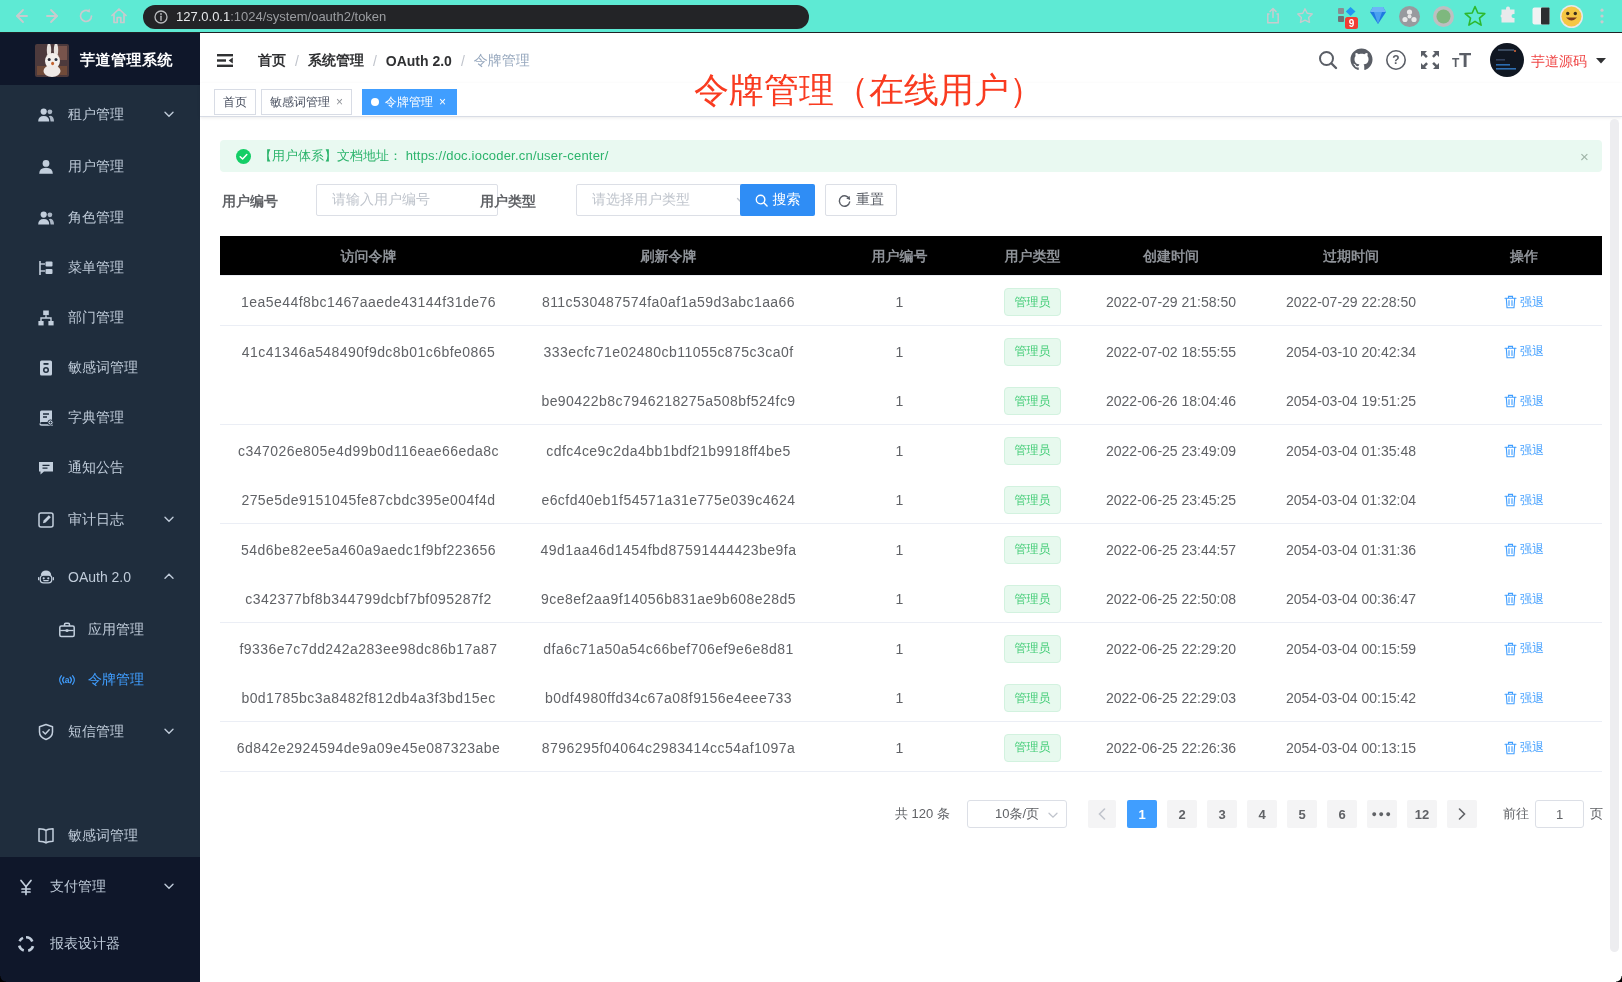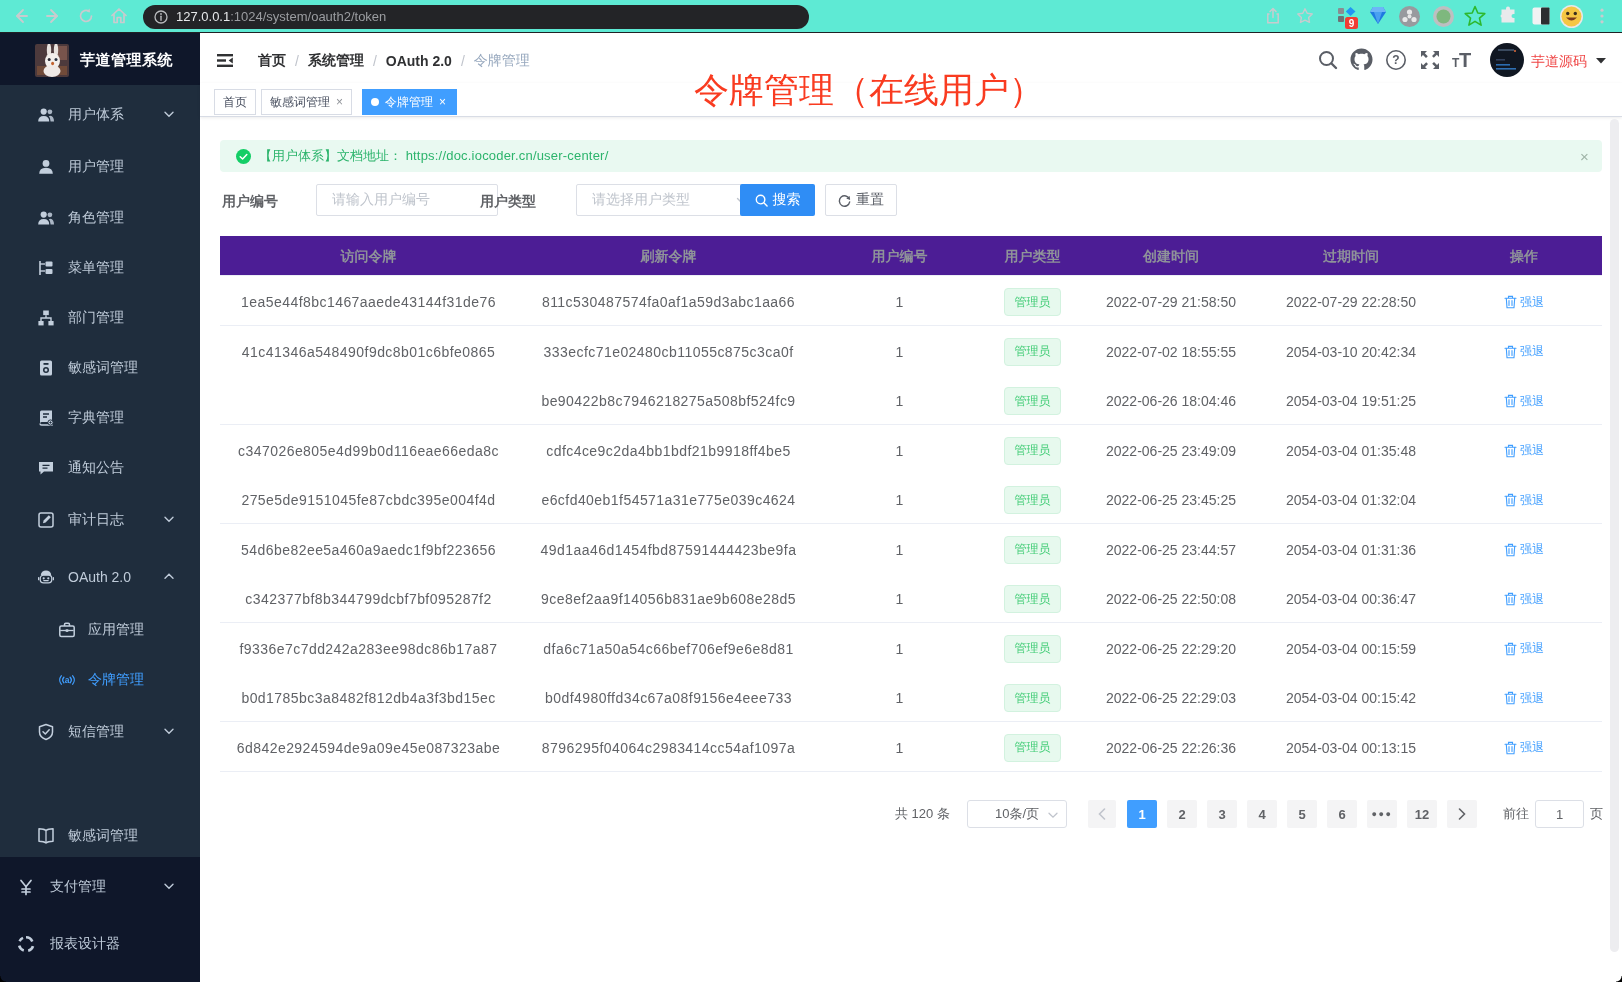--- a/index.html
+++ b/index.html
@@ -34,21 +34,21 @@
 
 #alert { position:absolute; left:220px; top:140px; width:1382px; height:32px; background:#e9f9f1; border-radius:4px; display:flex; align-items:center; font-size:13px; color:#2cb46c; }
 
 .flabel { position:absolute; top:193px; font-size:14px; font-weight:bold; color:#606266; }
 .finput { position:absolute; top:184px; height:32px; background:#fff; border:1px solid #dcdfe6; border-radius:2px; display:flex; align-items:center; font-size:14px; color:#bfc4cc; padding-left:15px;margin-left:28px; }
 .btn { position:absolute; top:184px; height:32px; border-radius:2px; display:flex; align-items:center; justify-content:center; font-size:14px; }
 #btn-search { left:740px; width:75px; background:#2f8df5; color:#fff; }
 #btn-reset { left:825px; width:72px; background:#fff; border:1px solid #dcdfe6; color:#5a5e66; }
 
 #table { position:absolute; left:220px; top:236px; width:1382px; }
-#thead { position:absolute; left:0; top:0; width:1382px; height:40px; background:#4c1d95; border-bottom:1px solid #ebeef5; }
+#thead { position:absolute; left:0; top:0; width:1382px; height:40px; background:#000000; border-bottom:1px solid #ebeef5; }
 .th { position:absolute; top:0; height:40px; padding-top:2px; display:flex; align-items:center; justify-content:center; color:#8f9399; font-weight:bold; font-size:14px; }
 .tr { position:absolute; left:0; width:1382px; height:50px; border-bottom:1px solid #ebeef5; background:#fff; }
 .td { position:absolute; top:0; height:49px; padding-top:3px; display:flex; align-items:center; justify-content:center; font-size:14px; color:#606266; }
 .gtag { display:inline-flex; align-items:center; justify-content:center; width:57px; height:28px; background:#e7f9ee; border:1px solid #d2f2df; border-radius:4px; color:#43cd77; font-size:12px; }
 .kick { color:#409eff; display:flex; align-items:center; gap:3px; font-size:12px; }
 
 #pager { position:absolute; left:0; top:0; width:1622px; height:0; }
 .pg { position:absolute; top:800px; height:28px; display:flex; align-items:center; justify-content:center; font-size:13px; color:#606266; }
 .pbtn { background:#f4f4f5; border-radius:2px; font-weight:bold; }
 .pbtn.on { background:#409eff; color:#fff; }
@@ -156,21 +156,21 @@
   <div id="menu" style="position:absolute;left:0;top:1px;width:200px;height:949px">
     <div class="mi" style="top:56px">
         <span class="ic">
           <svg width="18" height="18" viewBox="0 0 18 18" fill="#c3cfdd">
             <circle cx="6.7" cy="5.6" r="3.1"></circle>
             <path d="M1.2 15.5 q0-5.5 5.5-5.5 t5.5 5.5 Z"></path>
             <circle cx="12.9" cy="5.8" r="2.4" opacity=".85"></circle>
             <path d="M13.4 9.7 q3.6.6 3.6 5.8 h-3.4 q0-3.6-1.8-5.2 Z" opacity=".85"></path>
           </svg>
         </span>
-        <span class="tx">用户体系</span>
+        <span class="tx">租户管理</span>
         <svg class="chev" width="10" height="7" viewBox="0 0 10 7">
           <path d="M1 1.2 L5 5.2 L9 1.2" stroke="#bfcbd9" stroke-width="1.4" fill="none" stroke-linecap="round"></path>
         </svg>
       </div>
     <div class="mi" style="top:108px">
         <span class="ic">
           <svg width="18" height="18" viewBox="0 0 18 18" fill="#c3cfdd">
             <circle cx="9" cy="5.4" r="3.4"></circle>
             <path d="M2.2 15.8 q0-6 6.8-6 t6.8 6 Z"></path>
           </svg>

